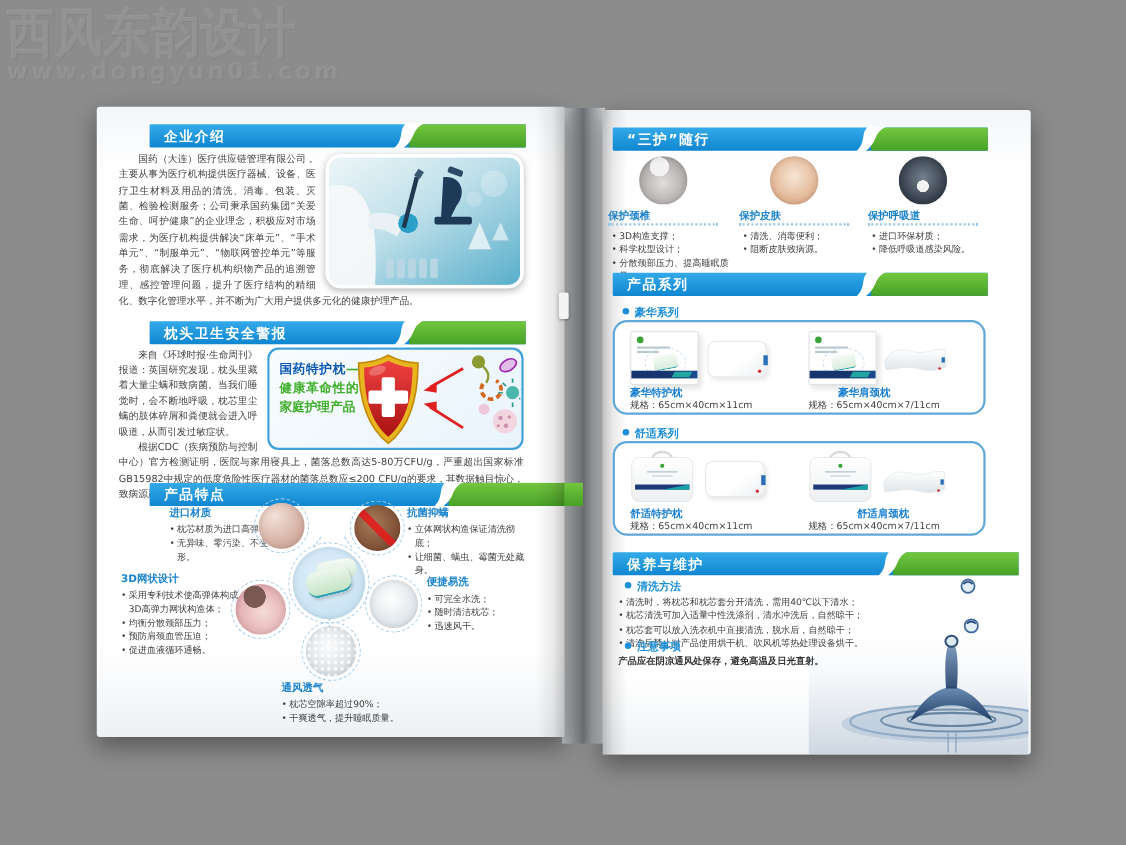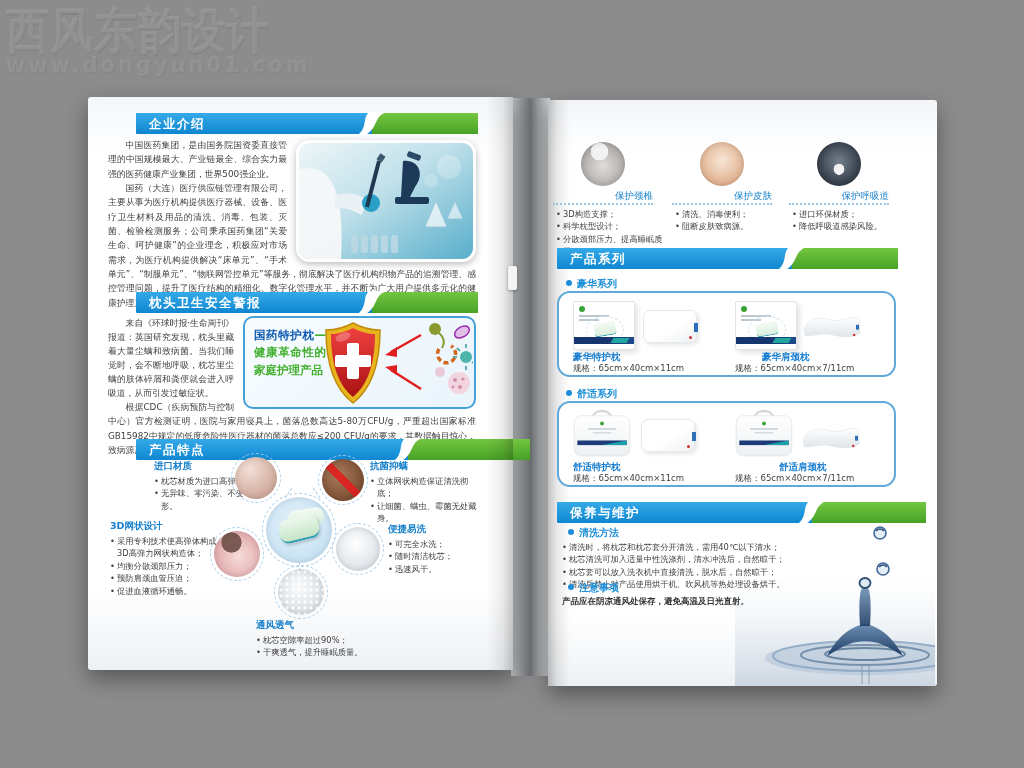--- a/index.html
+++ b/index.html
@@ -70,21 +70,21 @@
     background:linear-gradient(180deg,#f4faf4,#d4ecd6);transform:rotate(-10deg);}
   .dashline{position:absolute;border-left:1px dashed #a9cde9;}
 
   
   .s-circ{position:absolute;width:44px;height:44px;border-radius:50%;box-shadow:inset 0 0 6px rgba(0,0,0,.15);}
   .c-neck{background:radial-gradient(circle at 42% 22%,#f2f2f2 0 20%,transparent 21%),
     radial-gradient(circle at 50% 55%,#e0dedd,#b2aeac 62%,#8d8a88);}
   .c-skin{background:radial-gradient(circle at 50% 42%,#f7e6d6,#e2b695 65%,#c98f6e);}
   .c-nose{background:radial-gradient(circle at 50% 62%,#f2f2f2 0 15%,transparent 16%),
     radial-gradient(circle at 50% 45%,#75808e,#39434f 62%,#1f2833);}
-  .s-title{position:absolute;width:100px;text-align:right;font-weight:normal;color:#1a82cc;font-size:9.5px;}
+  .s-title{position:absolute;width:100px;text-align:left;font-weight:bold;color:#1a82cc;font-size:9.5px;}
   .dotline{position:absolute;width:100px;border-top:2px dotted #9cc6e6;}
   .s-bul{position:absolute;}
 
   
   .sub-label{position:absolute;font-weight:bold;color:#1d8fd8;font-size:10px;}
   .sub-label .dot{display:inline-block;width:6px;height:6px;border-radius:50%;background:#1d8fd8;margin-right:5px;vertical-align:1px;}
   .panel{position:absolute;width:339px;height:86px;border:2px solid #5fa8d8;border-radius:13px;background:#fff;box-sizing:border-box;}
   .p-name{position:absolute;font-weight:bold;color:#1a7fd0;font-size:9.5px;}
   .p-spec{position:absolute;color:#3f3f3f;font-size:8.5px;}
   .pbox{position:absolute;background:#fff;border:1px solid #e0e4e7;border-radius:2px;box-shadow:3px 3px 5px rgba(0,0,0,0.10);}
@@ -156,21 +156,20 @@
             <rect x="52" y="92" width="7" height="18" rx="2"></rect>
               <rect x="62" y="92" width="7" height="18" rx="2"></rect>
             <rect x="72" y="92" width="7" height="18" rx="2"></rect>
               <rect x="82" y="92" width="7" height="18" rx="2"></rect>
             <rect x="92" y="92" width="7" height="18" rx="2"></rect>
           </g>
           <circle cx="150" cy="24" r="12" fill="#ffffff" opacity="0.25"></circle>
           <circle cx="132" cy="38" r="7" fill="#ffffff" opacity="0.2"></circle>
         </svg>
       </div>
-      <p>中国医药集团，是由国务院国资委直接管理的中国规模最大、产业链最全、综合实力最强的医药健康产业集团，世界500强企业。</p>
       <p>国药（大连）医疗供应链管理有限公司，主要从事为医疗机构提供医疗器械、设备、医疗卫生材料及用品的清洗、消毒、包装、灭菌、检验检测服务；公司秉承国药集团“关爱生命、呵护健康”的企业理念，积极应对市场需求，为医疗机构提供解决“床单元”、“手术单元”、“制服单元”、“物联网管控单元”等服务，彻底解决了医疗机构织物产品的追溯管理、感控管理问题，提升了医疗结构的精细化、数字化管理水平，并不断为广大用户提供多元化的健康护理产品。</p>
     </div>
 
     <div class="sec-h" style="left:48px;top:195px;width:342px;">
       <div class="bar"></div>
       <div class="greenpart"></div>
       <svg class="swoosh" viewBox="0 0 28 23">
           <path d="M11,0 L28,0 C15,6 21,14 8,23 L0,23 C10,14 4,7 11,0 Z" fill="#ffffff"></path>
         </svg>
       <span class="t">枕头卫生安全警报</span>
@@ -284,20 +283,28 @@
       </div>
 
       <div class="dashline" style="left:211px;top:105px;height:9px;"></div>
       <div class="dashline" style="left:200px;top:30px;height:12px;transform:rotate(35deg);"></div>
       <div class="dashline" style="left:228px;top:30px;height:12px;transform:rotate(-35deg);"></div>
     </div>
   </div>
 
   <div class="page page-right">
 
+    <div class="sec-h" style="left:9px;top:16px;width:341px;">
+      <div class="bar"></div>
+      <div class="greenpart"></div>
+      <svg class="swoosh" viewBox="0 0 28 23">
+          <path d="M11,0 L28,0 C15,6 21,14 8,23 L0,23 C10,14 4,7 11,0 Z" fill="#ffffff"></path>
+        </svg>
+      <span class="t">“三护”随行</span>
+    </div>
 
     <div class="s-circ c-neck" style="left:33px;top:42px;"></div>
     <div class="s-circ c-skin" style="left:152px;top:42px;"></div>
     <div class="s-circ c-nose" style="left:269px;top:42px;"></div>
 
     <div class="s-title" style="left:5px;top:90px;">保护颈椎</div>
     <div class="s-title" style="left:124px;top:90px;">保护皮肤</div>
     <div class="s-title" style="left:241px;top:90px;">保护呼吸道</div>
 
     <div class="dotline" style="left:5px;top:103px;"></div>

